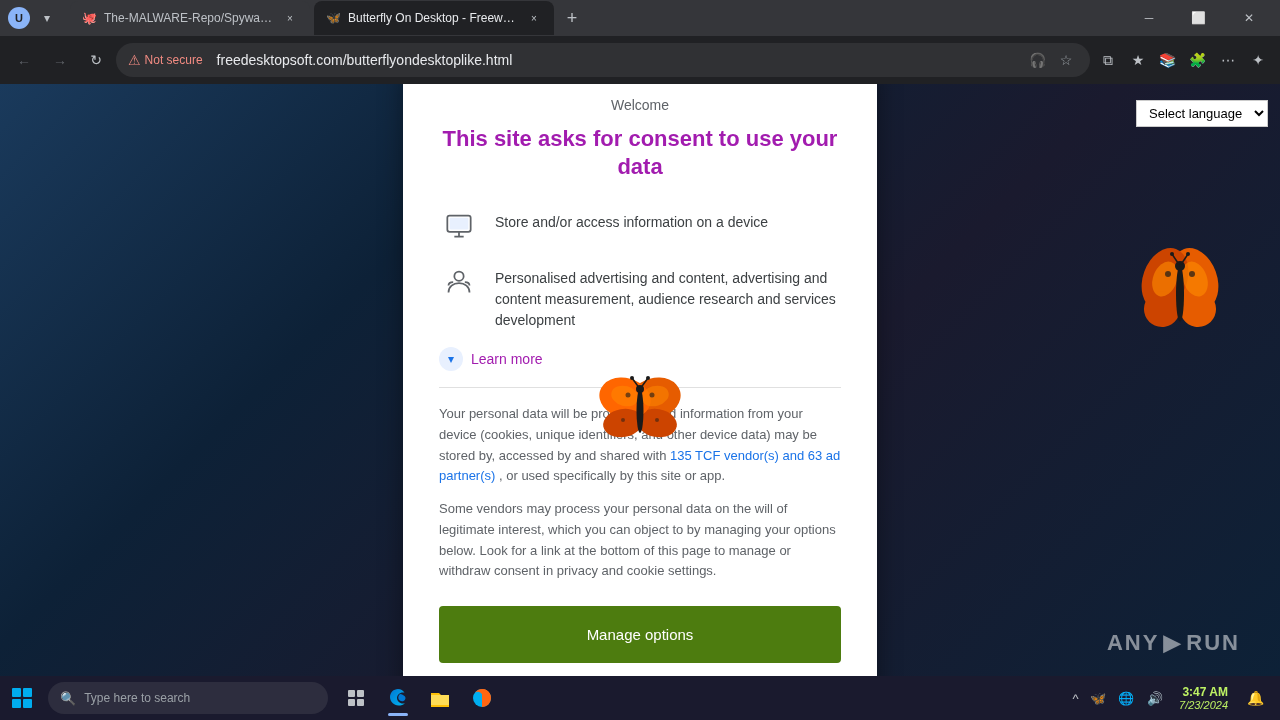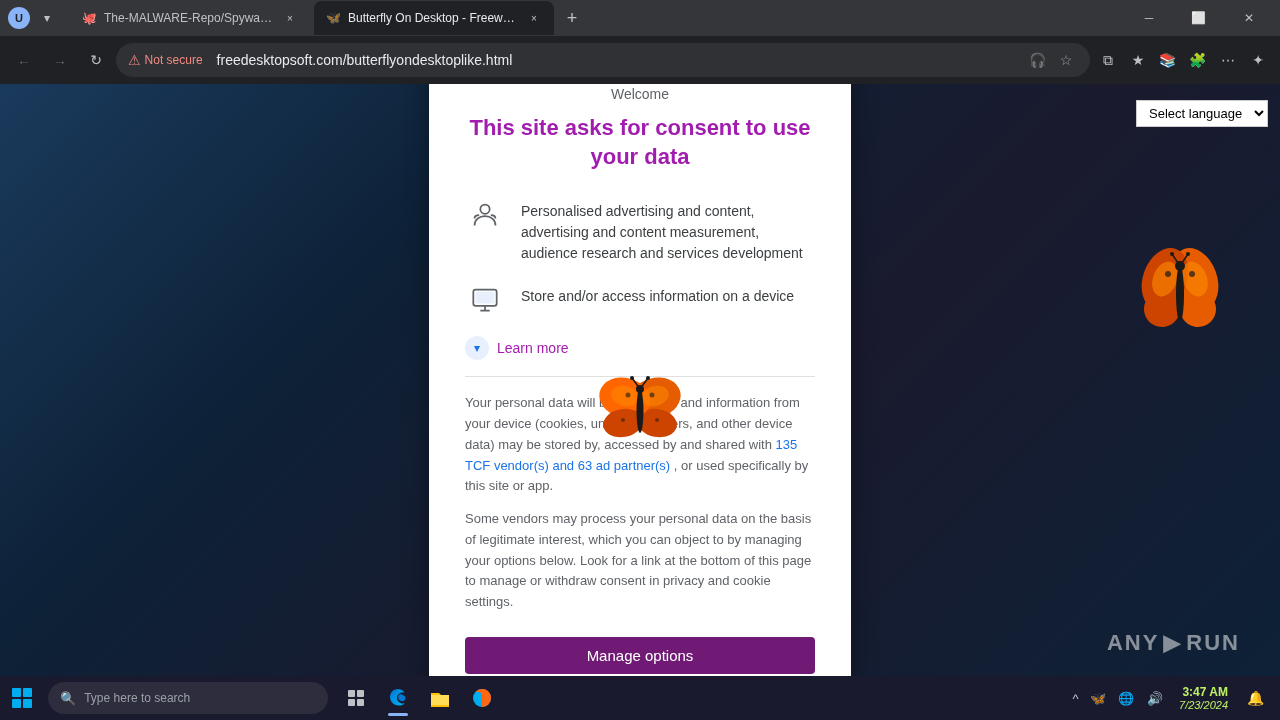--- a/index.html
+++ b/index.html
@@ -299,21 +299,21 @@
       display: flex;
       align-items: center;
       justify-content: center;
       z-index: 50;
     }
 
     .consent-modal {
       background: white;
       border-radius: 8px;
       padding: 32px 36px;
-      width: 422px;
+      width: 474px;
       box-shadow: 0 4px 24px rgba(0,0,0,0.4);
       position: relative;
     }
 
     .modal-welcome {
       text-align: center;
       color: #5f6368;
       font-size: 14px;
       margin-bottom: 12px;
     }
@@ -400,22 +400,22 @@
     }
 
     .modal-buttons {
       display: flex;
       gap: 16px;
       margin-top: 24px;
     }
 
     .btn-manage {
       flex: 1;
-      padding: 10px 20px;
-      background: #701a75;
+      padding: 20px 20px;
+      background: #4d7c0f;
       color: white;
       border: none;
       border-radius: 4px;
       font-size: 15px;
       font-weight: 500;
       cursor: pointer;
       text-align: center;
     }
 
     .btn-consent {
@@ -677,58 +677,58 @@
   <div class="anyrun-logo">
     <span>ANY</span>
     <span>▶</span>
     <span>RUN</span>
   </div>
 
   <div class="modal-overlay">
     <div class="consent-modal">
       <p class="modal-welcome">Welcome</p>
       <h2 class="modal-title">This site asks for consent to use your data</h2>
+
+      <div class="consent-item">
+        <div class="consent-icon">
+          <svg viewBox="0 0 24 24" fill="none" stroke="#5f6368" stroke-width="1.5">
+            <rect x="2" y="3" width="20" height="14" rx="2"></rect>
+            <path d="M8 21h8m-4-4v4"></path>
+            <rect x="4" y="5" width="16" height="10" rx="1" fill="#e8f0fe" stroke="none"></rect>
+          </svg>
+        </div>
+        <div class="consent-item-text">Store and/or access information on a device</div>
+      </div>
 
       <div class="consent-item">
         <div class="consent-icon">
           <svg viewBox="0 0 24 24" fill="none" stroke="#5f6368" stroke-width="1.5">
             <circle cx="12" cy="7" r="4"></circle>
             <path d="M3 21c0-5 4-8 9-8s9 3 9 8"></path>
             <path d="M17 12c2 0 4 1 4 3"></path>
             <path d="M7 12c-2 0-4 1-4 3"></path>
           </svg>
         </div>
         <div class="consent-item-text">Personalised advertising and content, advertising and content measurement, audience research and services development</div>
       </div>
 
-      <div class="consent-item">
-        <div class="consent-icon">
-          <svg viewBox="0 0 24 24" fill="none" stroke="#5f6368" stroke-width="1.5">
-            <rect x="2" y="3" width="20" height="14" rx="2"></rect>
-            <path d="M8 21h8m-4-4v4"></path>
-            <rect x="4" y="5" width="16" height="10" rx="1" fill="#e8f0fe" stroke="none"></rect>
-          </svg>
-        </div>
-        <div class="consent-item-text">Store and/or access information on a device</div>
-      </div>
-
       <div class="learn-more-row">
         <div class="learn-more-chevron">▾</div>
         <span class="learn-more-text">Learn more</span>
       </div>
 
       <hr class="divider">
 
       <p class="consent-body-text">
         <span>Your personal data will be processed and information from your device (cookies, unique identifiers, and other device data) may be stored by, accessed by and shared with</span>
         <a class="consent-link" href="#">135 TCF vendor(s) and 63 ad partner(s)</a>
         <span>, or used specifically by this site or app.</span>
       </p>
 
-      <p class="consent-body-text">Some vendors may process your personal data on the basis of legitimate interest, which you can object to by managing your options below. Look for a link at the bottom of this page to manage or withdraw consent in privacy and cookie settings.</p>
+      <p class="consent-body-text">Some vendors may process your personal data on the will of legitimate interest, which you can object to by managing your options below. Look for a link at the bottom of this page to manage or withdraw consent in privacy and cookie settings.</p>
 
       <div class="modal-buttons">
         <button class="btn-manage">Manage options</button>
       </div>
     </div>
   </div>
 
   <div class="butterfly-modal">
     <svg width="90" height="70" viewBox="0 0 90 70" xmlns="http://www.w3.org/2000/svg">
 

